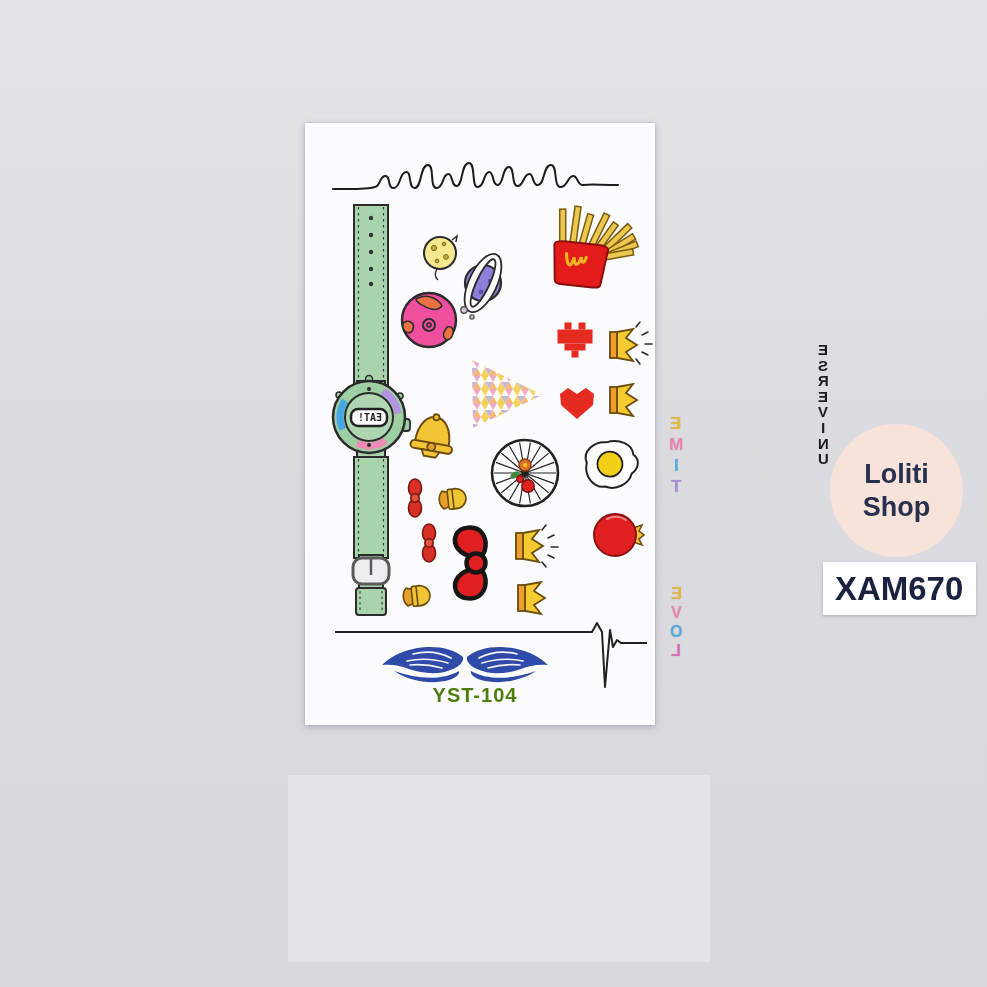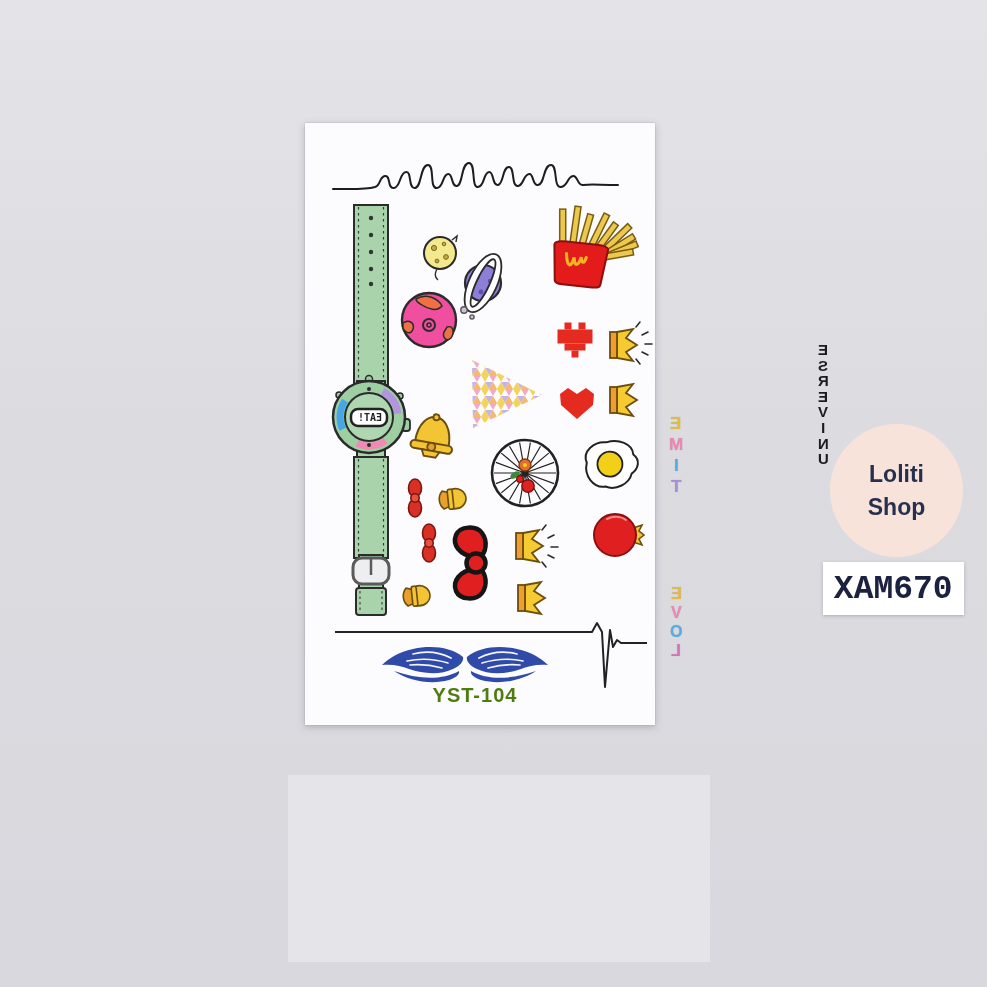--- a/index.html
+++ b/index.html
@@ -45,26 +45,25 @@
   }
   .yst-label{
     position:absolute;left:405px;top:684px;width:140px;text-align:center;
     font-size:20px;font-weight:bold;color:#4d7c0f;letter-spacing:1px;
   }
   .shop-badge{
     position:absolute;left:830px;top:424px;width:133px;height:133px;
     border-radius:50%;background:#f8e3da;
     display:flex;flex-direction:column;align-items:center;justify-content:center;
   }
-  .shop-badge .line{font-size:23px;line-height:33px;font-weight:bold;color:#28304f;}
+  .shop-badge .line{font-size:27px;line-height:33px;font-weight:bold;color:#28304f;}
   .sku-tag{
-    position:absolute;left:823px;top:562px;width:141px;height:53px;background:#ffffff;
+    position:absolute;left:823px;top:562px;width:153px;height:53px;background:#ffffff;
     display:flex;align-items:center;justify-content:center;
     box-shadow:0 1px 3px rgba(120,120,130,.45);
-    font-family:Liberation Mono, monospace;
   }
   .sku-tag .code{font-size:34px;font-weight:bold;color:#1b2240;transform:scaleX(.97);}
 </style>
 </head>
 <body>
 
 <div class="photo">
 
   <div class="table-strip"></div>
 

